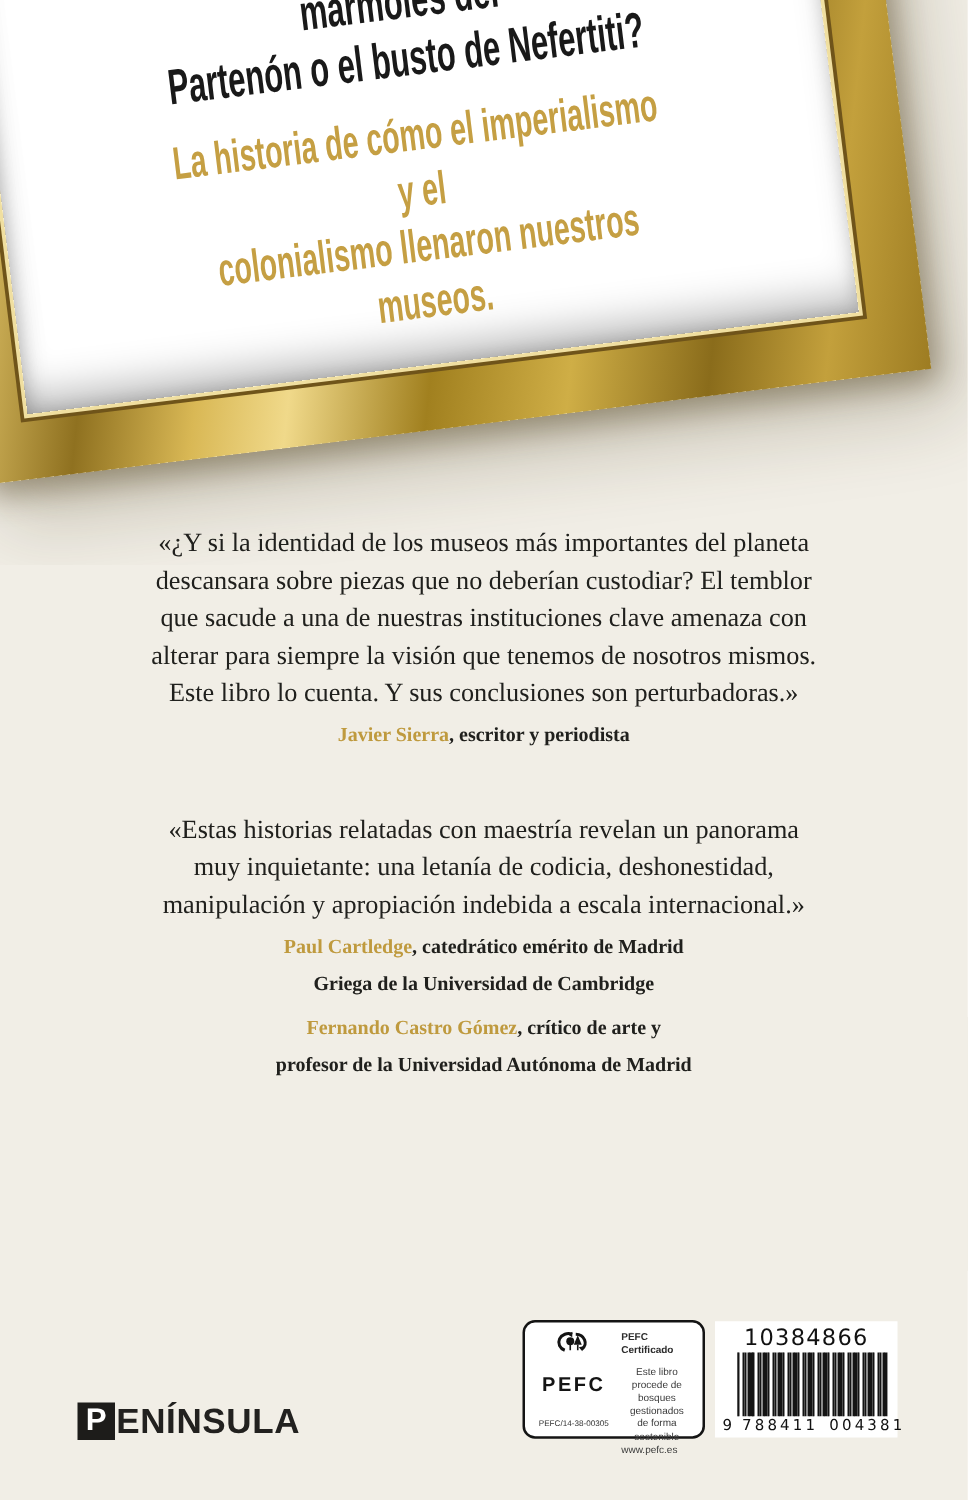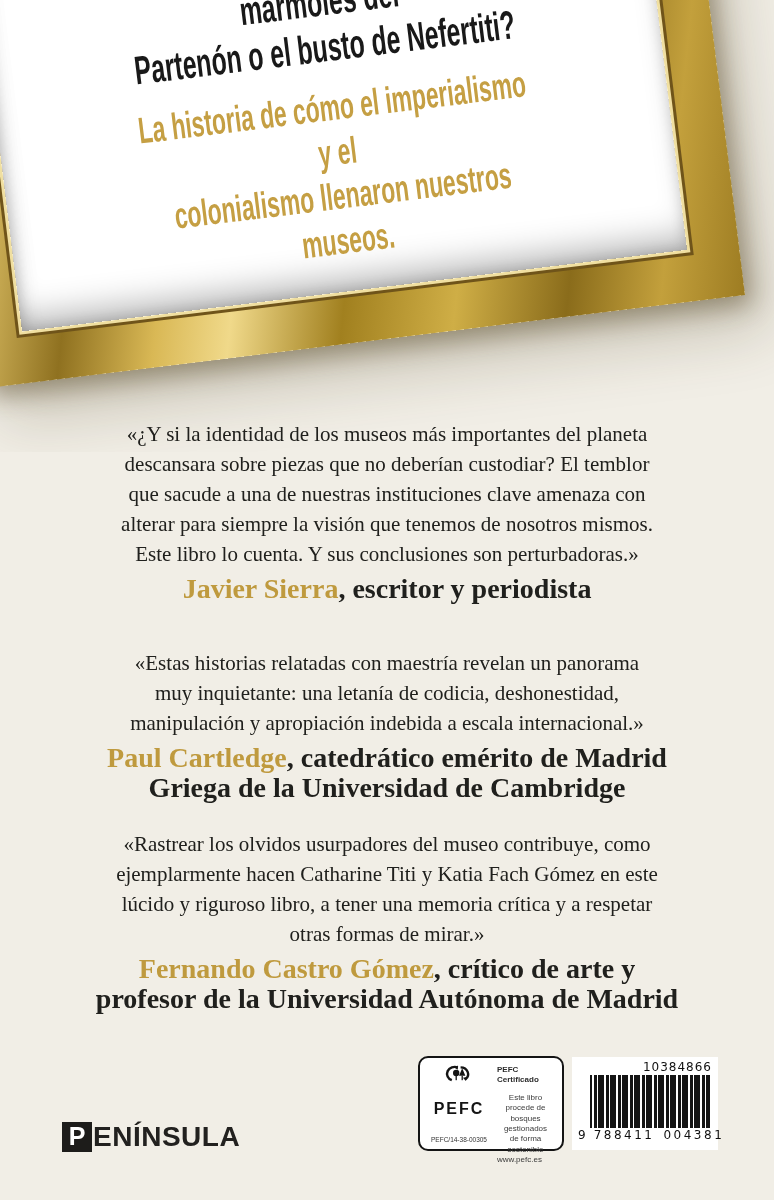--- a/index.html
+++ b/index.html
@@ -57,21 +57,21 @@
   .quotes{
     position:absolute;top:419px;left:40px;right:40px;
     text-align:center;color:#20201d;
   }
   .quote{
     font-family:"Liberation Serif",serif;
     font-size:21px;line-height:30px;white-space:pre-line;
   }
   .attrib{
     font-family:"Liberation Serif",serif;
-    font-weight:700;font-size:28px;line-height:30px;
+    font-weight:700;font-size:16px;line-height:30px;
     margin-top:5px;white-space:pre-line;
   }
   .attrib .author{color:#bf9a3e;}
   .q2{margin-top:44px;}
   .a2{margin-top:5px;}
   .q3{margin-top:26px;}
   .a3{margin-top:5px;}
 
   
   .publisher{
@@ -101,21 +101,21 @@
   .pefc-title{font-weight:700;margin-bottom:7px;}
   .pefc-body{white-space:pre-line;color:#3a3a3a;text-align:center;}
   .pefc-url{margin-top:auto;color:#3a3a3a;}
 
   .barcode{
     position:absolute;left:572px;top:1057px;width:146px;height:93px;
     background:#ffffff;box-sizing:border-box;padding:4px 6px 3px 6px;
     display:flex;flex-direction:column;
     font-family:"DejaVu Sans",sans-serif;color:#111;
   }
-  .bc-top{font-size:12px;letter-spacing:1px;text-align:right;line-height:1.1;}
+  .bc-top{font-size:18px;letter-spacing:1px;text-align:center;line-height:1.1;}
   .bc-bars{
     height:53px;margin:1px 2px 0 12px;
     background-color:#fff;
     background-image:
       repeating-linear-gradient(90deg,#141414 0 2px,transparent 2px 4px),
       repeating-linear-gradient(90deg,#141414 0 1px,transparent 1px 6px),
       repeating-linear-gradient(90deg,transparent 0 9px,#141414 9px 12px);
   }
   .bc-digits{
     display:flex;align-items:center;justify-content:flex-start;
@@ -150,24 +150,20 @@
 alterar para siempre la visión que tenemos de nosotros mismos.
 Este libro lo cuenta. Y sus conclusiones son perturbadoras.»</div>
     <div class="attrib a1"><span class="author">Javier Sierra</span><span>, escritor y periodista</span></div>
 
     <div class="quote q2">«Estas historias relatadas con maestría revelan un panorama
 muy inquietante: una letanía de codicia, deshonestidad,
 manipulación y apropiación indebida a escala internacional.»</div>
     <div class="attrib a2"><span class="author">Paul Cartledge</span><span>, catedrático emérito de Madrid
 Griega de la Universidad de Cambridge</span></div>
 
-    <div class="quote q3">«Rastrear los olvidos usurpadores del museo contribuye, como
-ejemplarmente hacen Catharine Titi y Katia Fach Gómez en este
-lúcido y riguroso libro, a tener una memoria crítica y a respetar
-otras formas de mirar.»</div>
     <div class="attrib a3"><span class="author">Fernando Castro Gómez</span><span>, crítico de arte y
 profesor de la Universidad Autónoma de Madrid</span></div>
   </div>
 
   <div class="publisher">
     <span class="p-square">
         <span>P</span>
       </span>
     <span class="p-rest">ENÍNSULA</span>
   </div>

